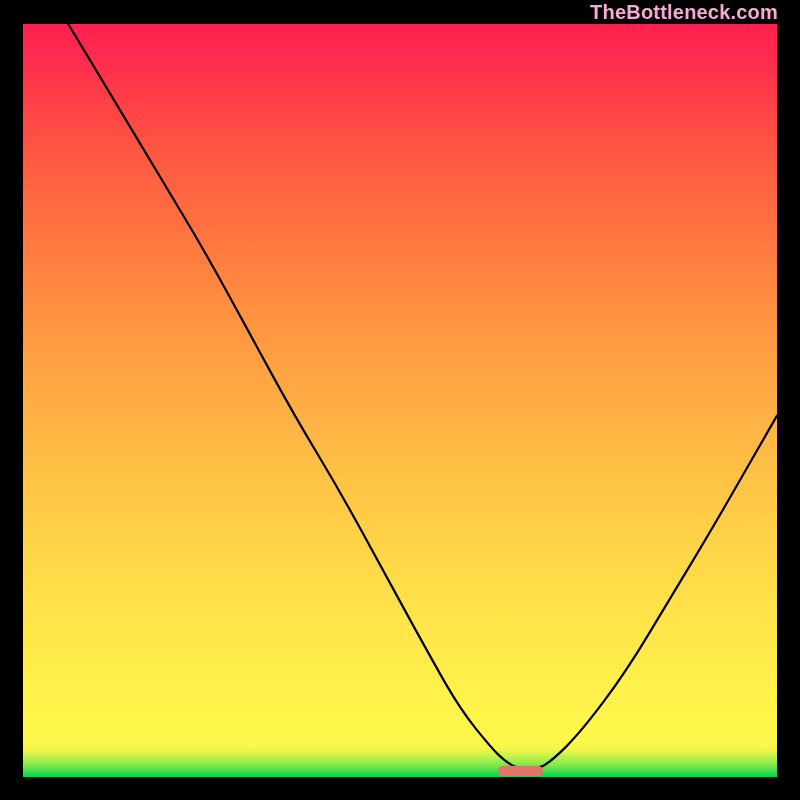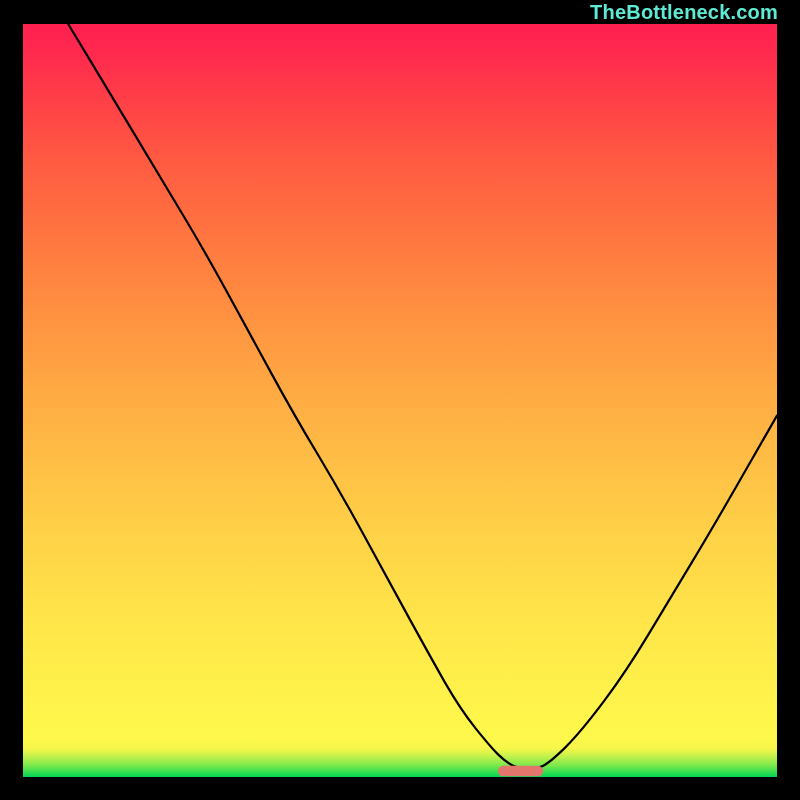--- a/index.html
+++ b/index.html
@@ -66,21 +66,21 @@
     fill: #e2766c;
     stroke: none;
   }
   .watermark {
     position: absolute;
     top: 1px;
     right: 22px;
     font-family: Arial, Helvetica, sans-serif;
     font-size: 20px;
     font-weight: 600;
-    color: #5eead4;
+    color: #f9a8d4;
     letter-spacing: 0.2px;
   }
 </style>
 </head>
 <body>
 
 <div class="frame">
   <div class="plot">
     <svg viewBox="0 0 754 753">
       <path class="curve" d="M 45.2 0.0 Q 45.2 0.0 67.9 37.6 Q 90.5 75.3 113.1 112.9 Q 135.7 150.6 158.3 188.3 Q 181.0 225.9 203.6 267.3 Q 226.2 308.7 248.8 350.1 Q 271.4 391.6 294.1 429.2 Q 316.7 466.9 339.3 508.3 Q 361.9 549.7 384.5 591.1 Q 407.2 632.5 422.2 658.9 Q 437.3 685.2 452.4 704.1 Q 467.5 722.9 475.0 730.4 Q 482.6 737.9 490.1 741.7 Q 497.6 745.5 505.2 745.5 Q 512.7 745.5 520.3 741.7 Q 527.8 737.9 542.9 722.9 Q 558.0 707.8 580.6 677.7 Q 603.2 647.6 625.8 609.9 Q 648.4 572.3 671.1 534.6 Q 693.7 497.0 723.8 444.3 L 754.0 391.6"></path>

